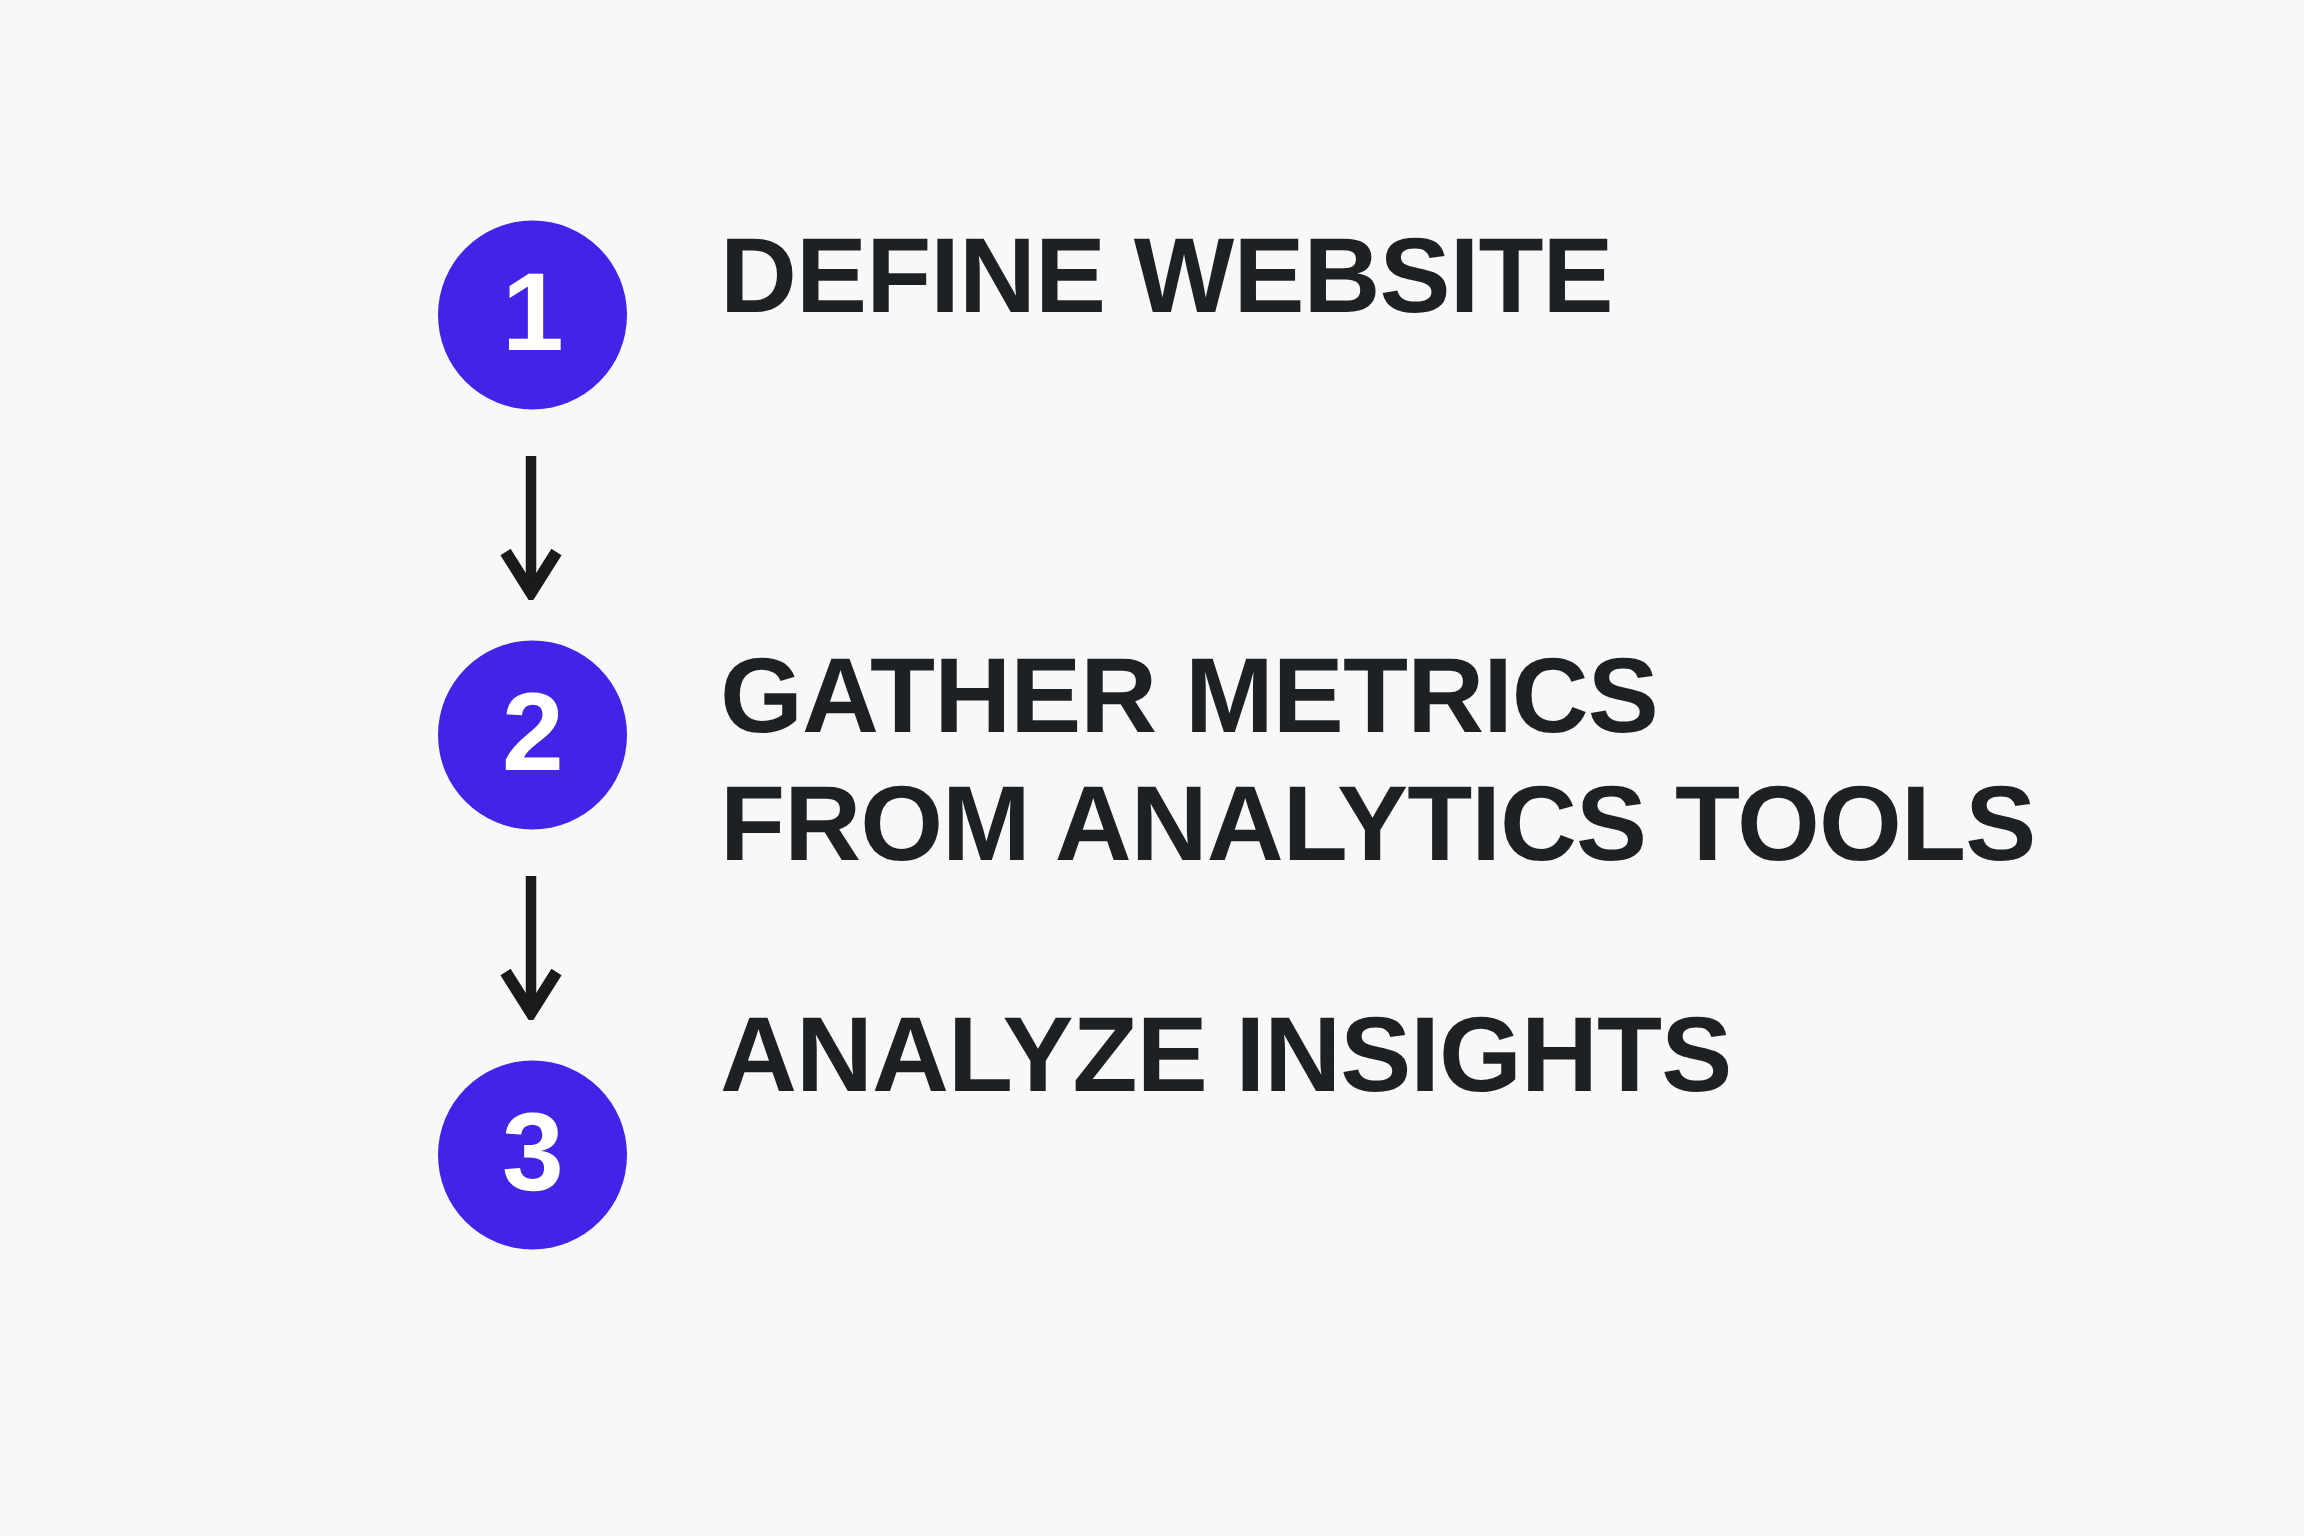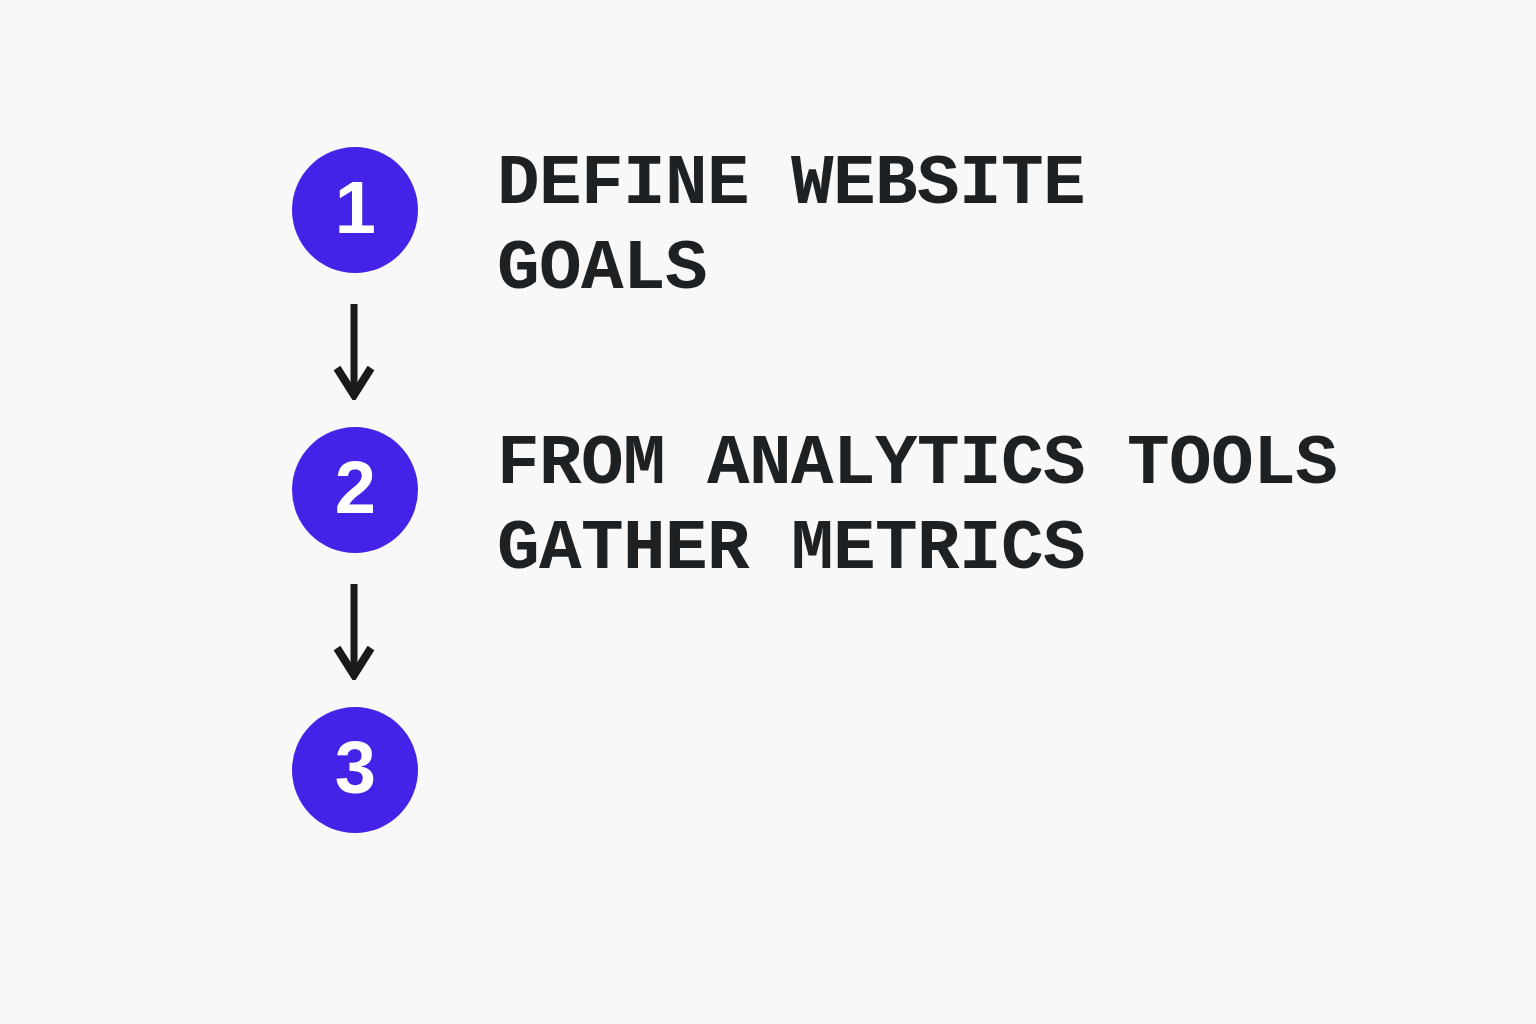--- a/index.html
+++ b/index.html
@@ -47,29 +47,29 @@
     font-size: 74px;
     font-weight: 700;
     line-height: 1;
     letter-spacing: -0.5px;
     font-family: "Liberation Sans", "DejaVu Sans", sans-serif;
     transform: translateY(-2px);
   }
 
   .step-text {
     flex: 0 0 auto;
-    margin-left: 79px;
+    margin-left: 62px;
     color: #1e2124;
     font-size: 71px;
     font-weight: 700;
     line-height: 85px;
     letter-spacing: -0.6px;
     text-transform: uppercase;
     white-space: nowrap;
-    font-family: Liberation Mono, monospace;
+    font-family: Liberation Sans, sans-serif;
   }
   .step-text .tline {
     display: block;
   }
 
   
   #step-1 { top: 147px; }
   #step-1 .step-text { margin-top: -5px; }
 
   #step-2 { top: 427px; }
@@ -93,49 +93,49 @@
 <body>
 
 <div id="diagram-canvas">
 
   <div class="step-row" id="step-1">
     <div class="step-badge">
       <span class="step-number">1</span>
     </div>
     <div class="step-text">
       <span class="tline">DEFINE WEBSITE</span>
-      <span class="tline">GOALS</span>
     </div>
   </div>
 
   <div class="connector" id="connector-1">
     <svg width="48" height="100" viewBox="0 0 48 100" xmlns="http://www.w3.org/2000/svg">
       <line x1="24" y1="4" x2="24" y2="92" stroke="#1a1a1a" stroke-width="7" stroke-linecap="butt"></line>
       <polyline points="7,68 24,95 41,68" fill="none" stroke="#1a1a1a" stroke-width="8" stroke-linecap="butt" stroke-linejoin="miter"></polyline>
     </svg>
   </div>
 
   <div class="step-row" id="step-2">
     <div class="step-badge">
       <span class="step-number">2</span>
     </div>
     <div class="step-text">
+      <span class="tline">GATHER METRICS</span>
       <span class="tline">FROM ANALYTICS TOOLS</span>
-      <span class="tline">GATHER METRICS</span>
     </div>
   </div>
 
   <div class="connector" id="connector-2">
     <svg width="48" height="100" viewBox="0 0 48 100" xmlns="http://www.w3.org/2000/svg">
       <line x1="24" y1="4" x2="24" y2="92" stroke="#1a1a1a" stroke-width="7" stroke-linecap="butt"></line>
       <polyline points="7,68 24,95 41,68" fill="none" stroke="#1a1a1a" stroke-width="8" stroke-linecap="butt" stroke-linejoin="miter"></polyline>
     </svg>
   </div>
 
   <div class="step-row" id="step-3">
     <div class="step-badge">
       <span class="step-number">3</span>
     </div>
     <div class="step-text">
+      <span class="tline">ANALYZE INSIGHTS</span>
     </div>
   </div>
 
 </div>
 
 </body></html>

